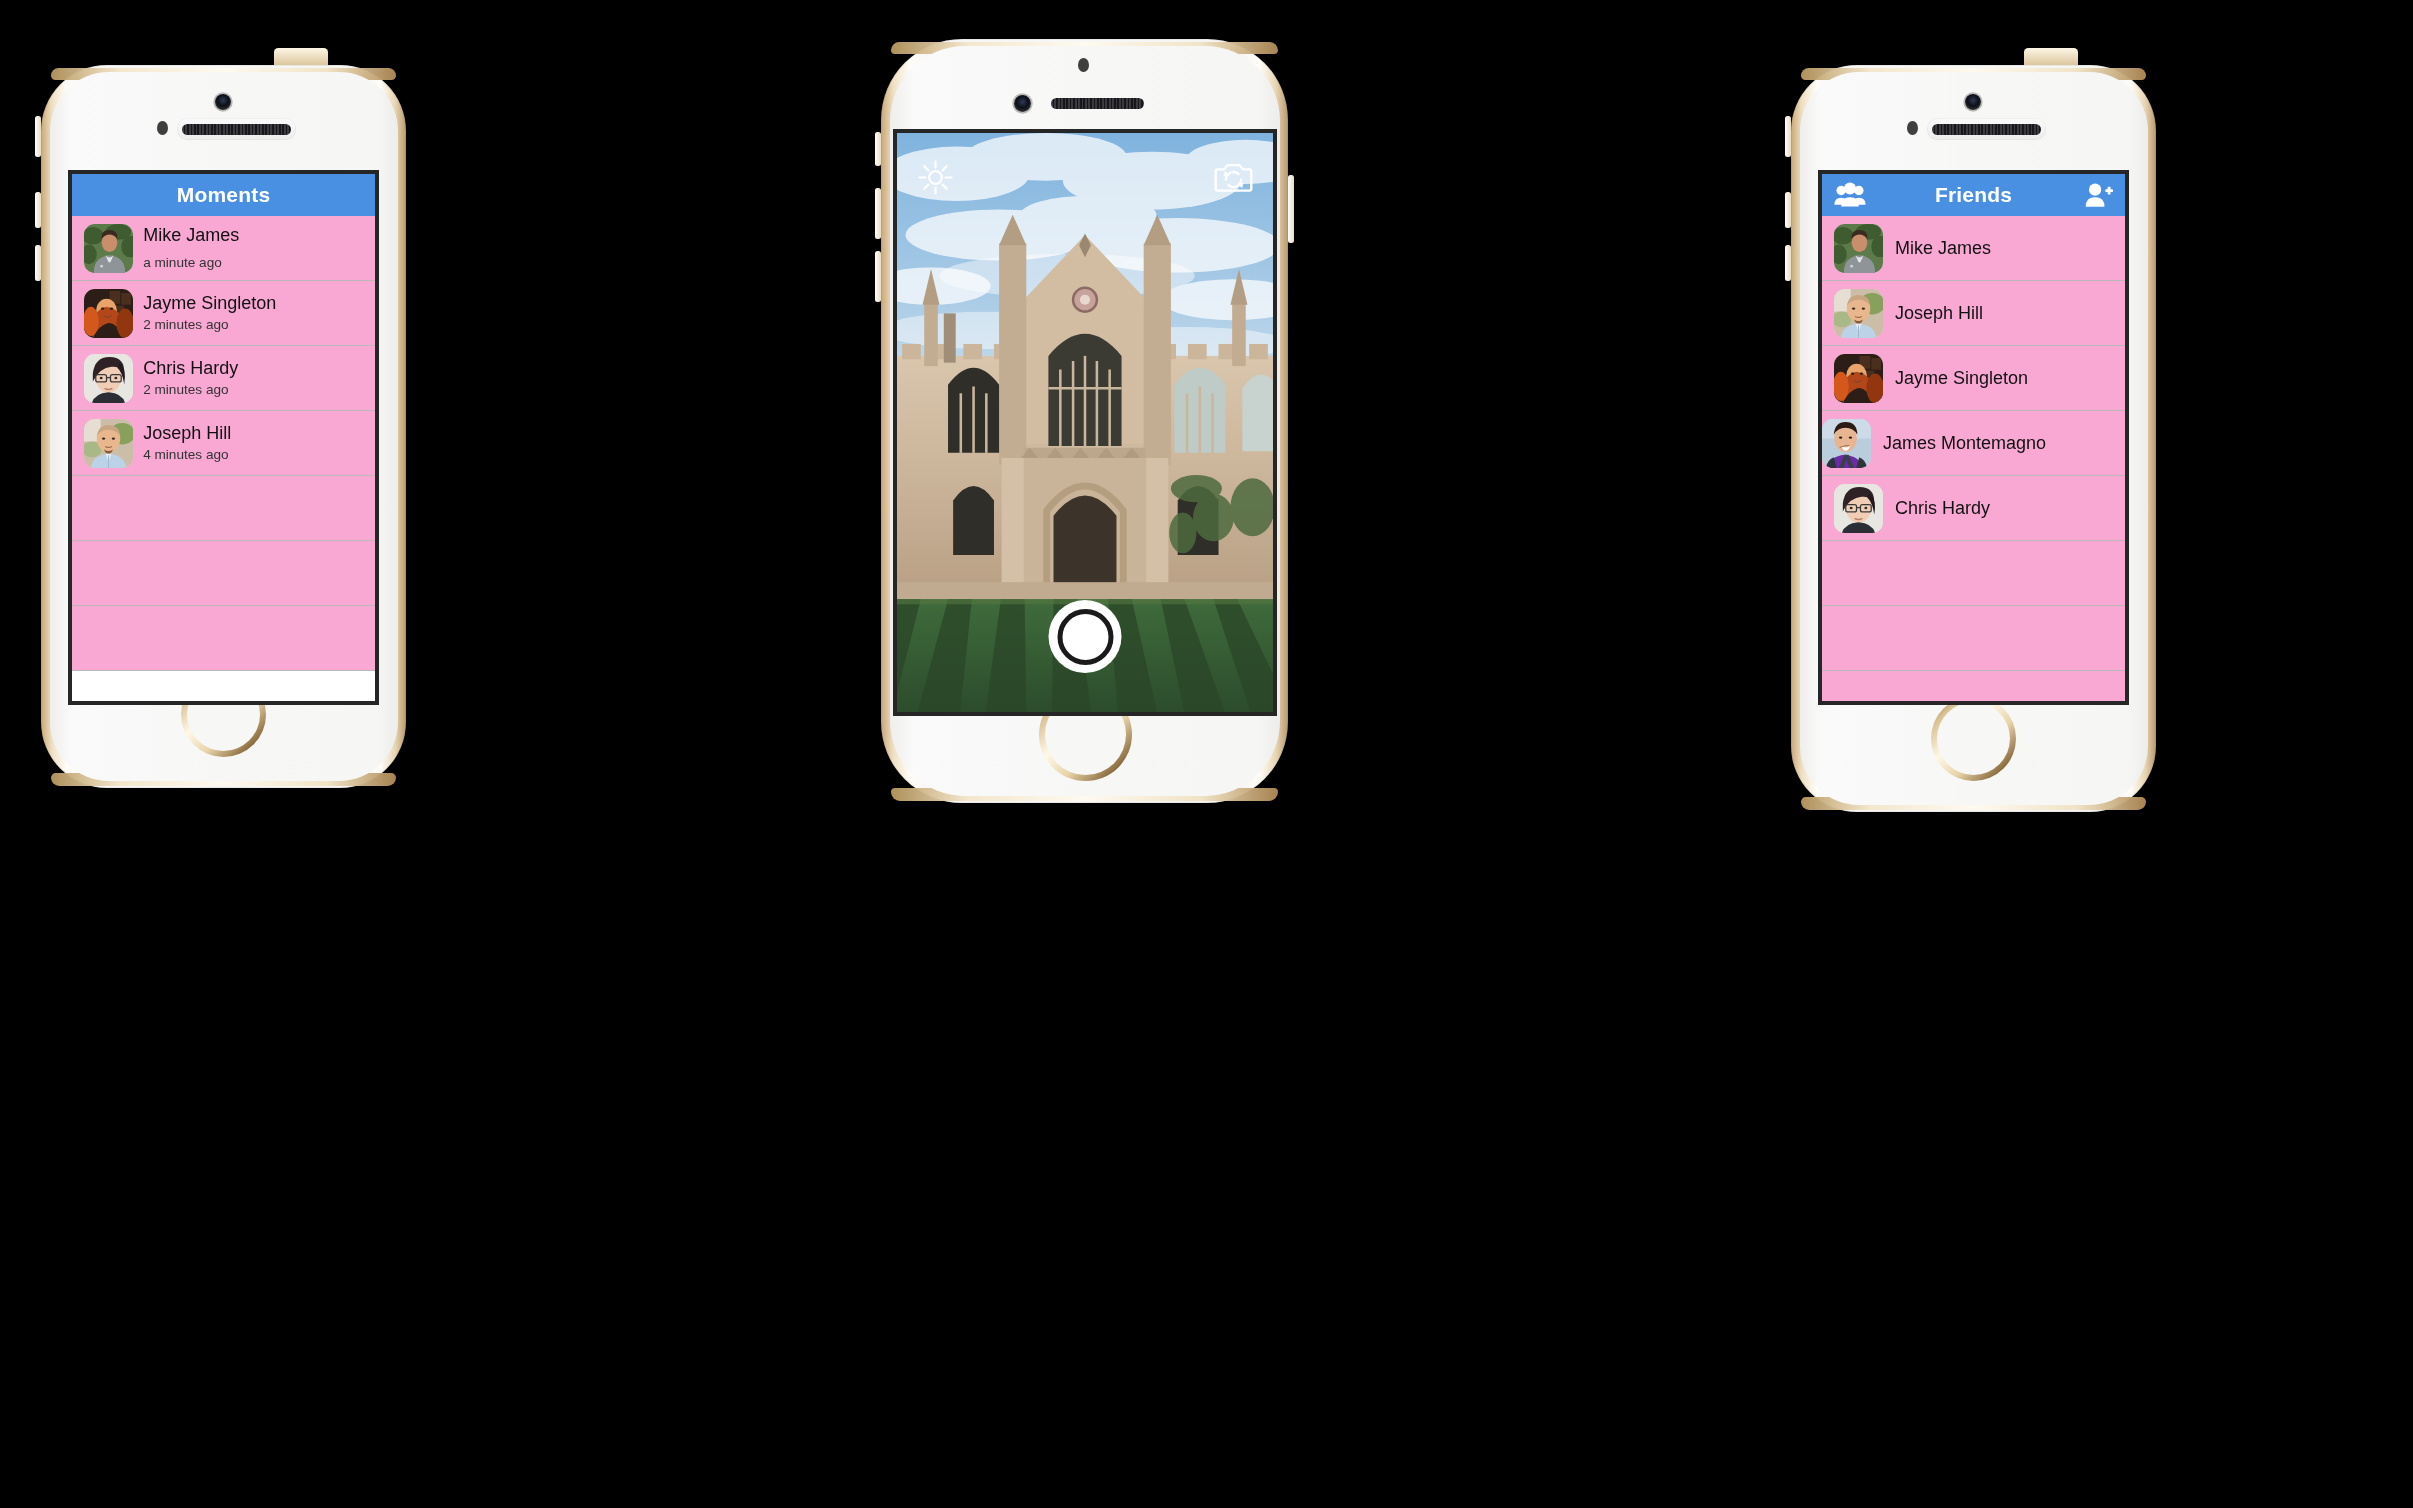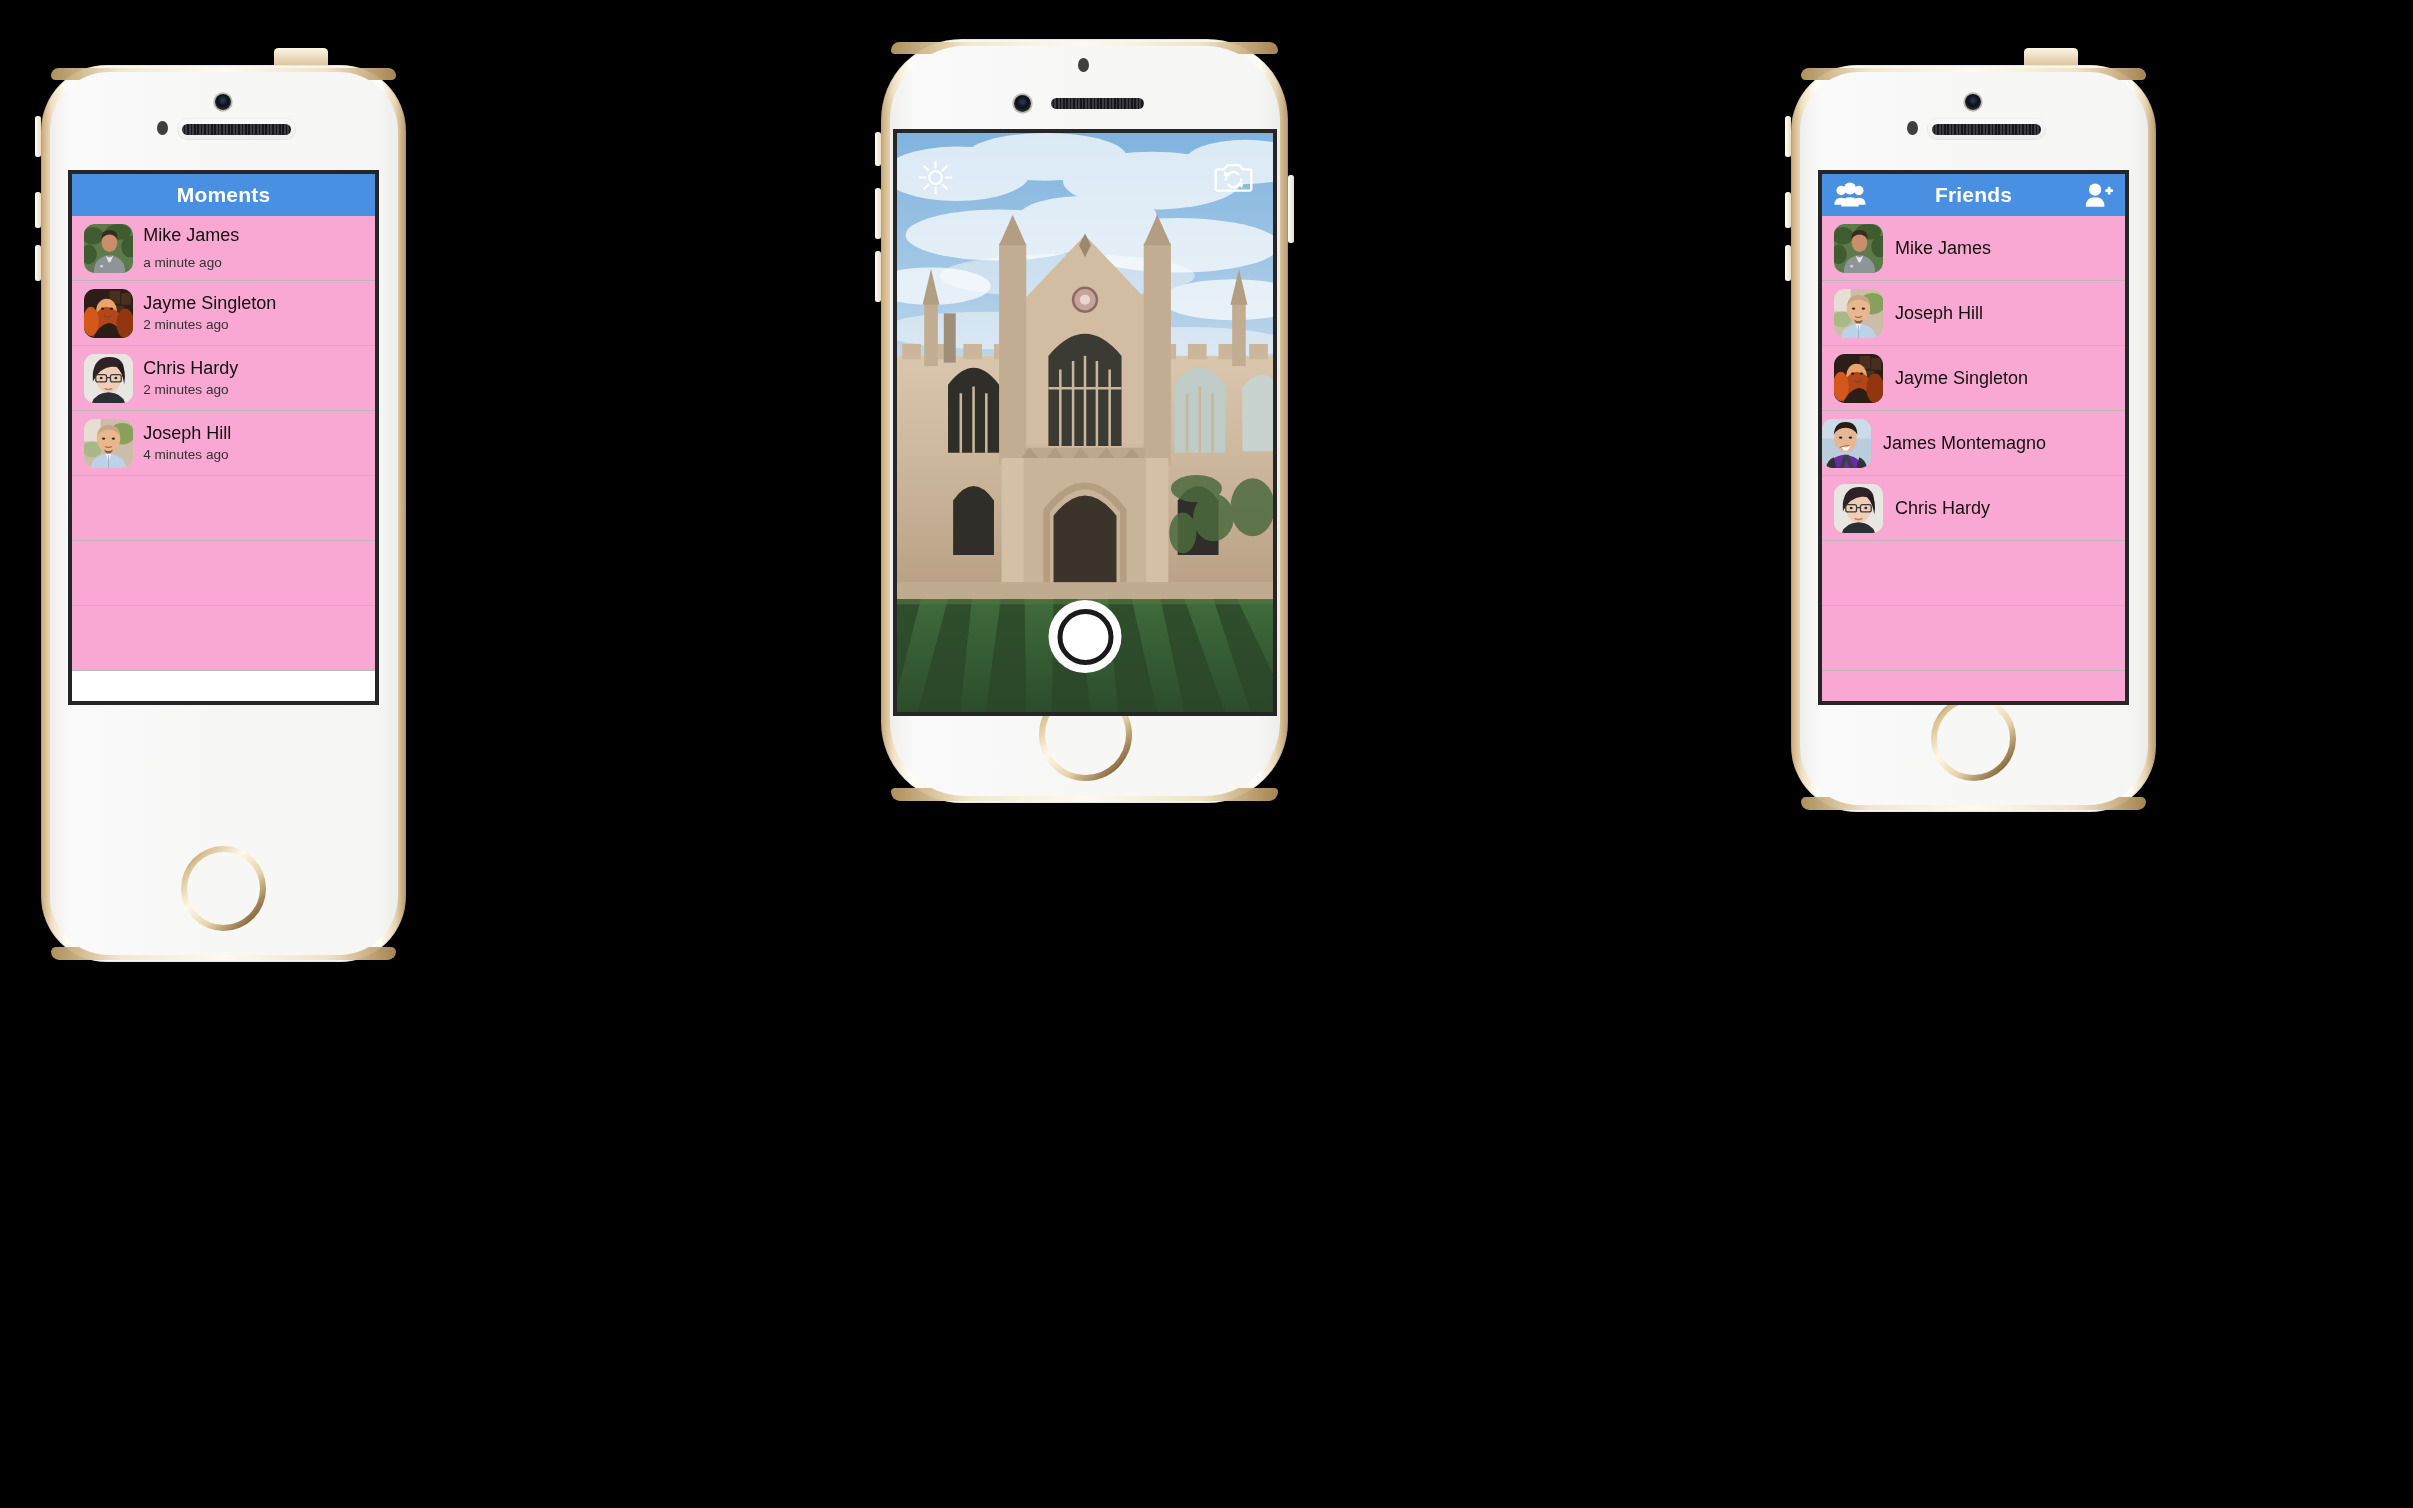--- a/index.html
+++ b/index.html
@@ -52,21 +52,21 @@
   .camimg{position:absolute;inset:0;}
   .shutter{position:absolute;border-radius:50%;background:#fff;display:flex;align-items:center;justify-content:center;}
   .shutter i{display:block;border-radius:50%;background:#fff;border:5.1px solid #1a1a1a;box-sizing:border-box;}
   .camtool{position:absolute;}
 </style>
 </head>
 <body>
 
 <div class="stage">
 
-  <div class="phone" id="ph-left" style="left:41px;top:65px;width:365px;height:897px;">
+  <div class="phone" id="ph-left" style="left:41px;top:65px;width:365px;height:723px;">
     <div class="toptab" style="left:233px;top:-17px;"></div>
     <div class="body">
       <div class="topbevel"></div>
       <div class="botbevel"></div>
       <div class="bodyface"></div>
       <div class="cam" style="left:174px;top:29px;width:16px;height:16px;"></div>
       <div class="sensor" style="left:116px;top:56px;width:11px;height:14.4px;"></div>
       <div class="speakerwrap" style="left:136px;top:53px;width:119px;height:22px;">
         <div class="speaker" style="width:109px;height:11px;"></div>
       </div>

